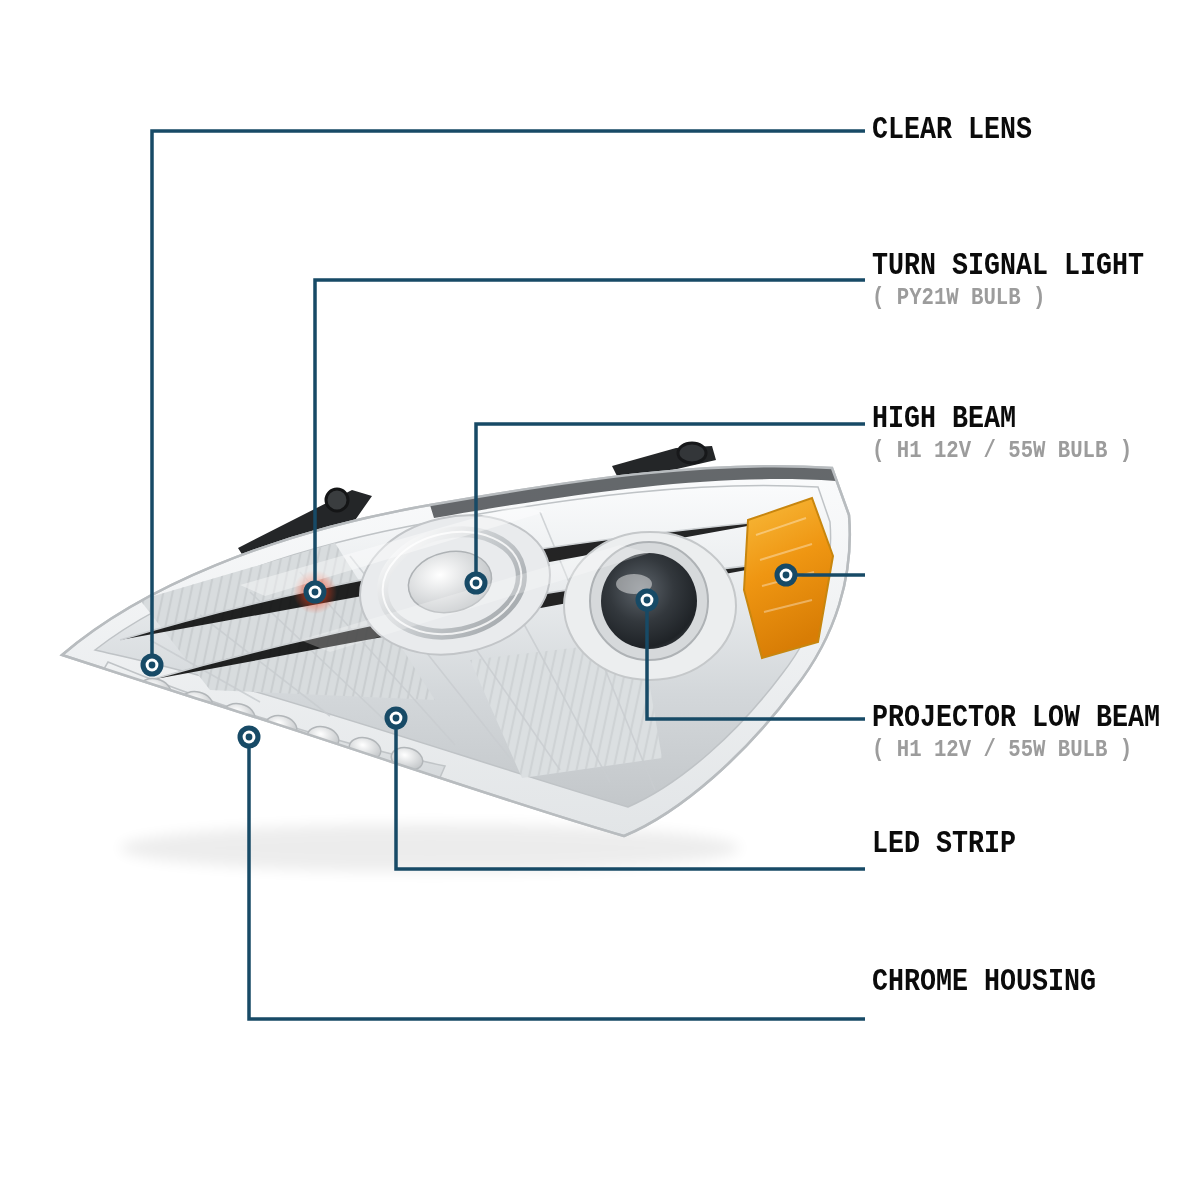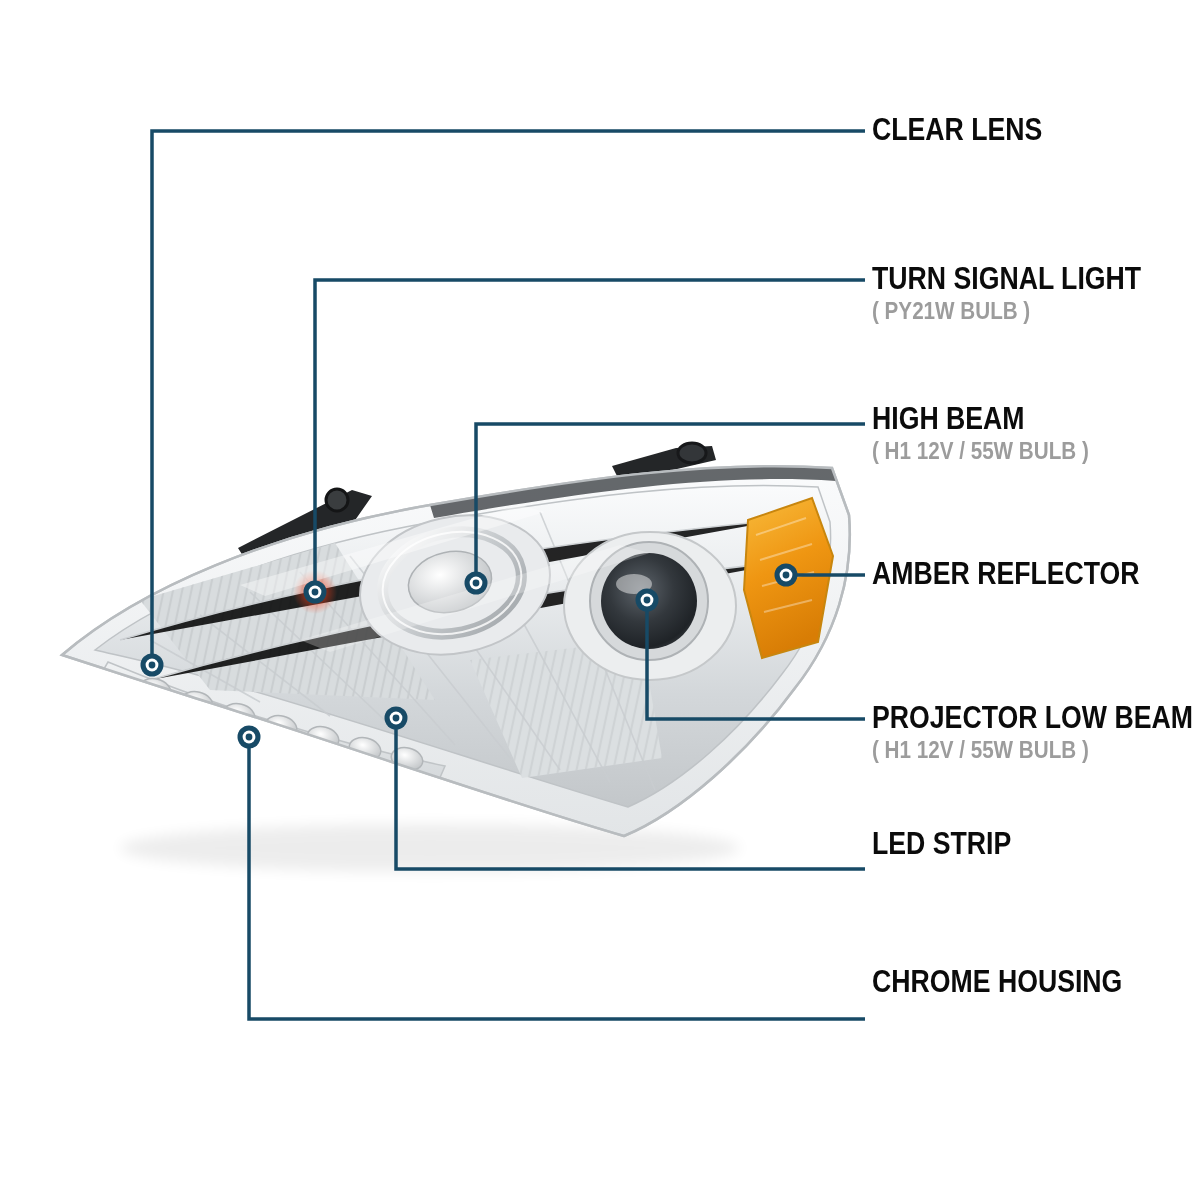--- a/index.html
+++ b/index.html
@@ -1,18 +1,18 @@
 <!DOCTYPE html>
 <html><head>
 <meta charset="utf-8">
 <style>
   html,body{margin:0;padding:0;background:#ffffff;}
   .stage{
     position:relative;width:1200px;height:1048px;background:#ffffff;
-    overflow:hidden;font-family:Liberation Sans, sans-serif;
+    overflow:hidden;font-family:Liberation Mono, monospace;
   }
   .diagram-svg{position:absolute;left:0;top:0;}
   .callout{position:absolute;left:872px;}
   .callout-main{
     font-size:31px;font-weight:800;color:#0b0b0b;line-height:32px;
     letter-spacing:0px;white-space:nowrap;
     transform:scaleX(0.86);transform-origin:left center;
   }
   .callout-sub{
     font-size:24px;font-weight:700;color:#9c9c9c;line-height:26px;
@@ -215,34 +215,30 @@
           <circle r="3.4" fill="#174a66"></circle>
       </g>
     </g>
   </svg>
 
   <div class="callout" style="top:114px">
     <div class="callout-main">CLEAR LENS</div>
 
   </div>
 
-  <div class="callout" style="top:263px">
+  <div class="callout" style="top:250px">
     <div class="callout-main">TURN SIGNAL LIGHT</div>
     <div class="callout-sub">( PY21W BULB )</div>
   </div>
 
   <div class="callout" style="top:403px">
     <div class="callout-main">HIGH BEAM</div>
     <div class="callout-sub">( H1 12V / 55W BULB )</div>
   </div>
 
-  <div class="callout" style="top:558px">
-    <div class="callout-main">AMBER REFLECTOR</div>
-
-  </div>
 
   <div class="callout" style="top:702px">
     <div class="callout-main">PROJECTOR LOW BEAM</div>
     <div class="callout-sub">( H1 12V / 55W BULB )</div>
   </div>
 
   <div class="callout" style="top:828px">
     <div class="callout-main">LED STRIP</div>
 
   </div>

